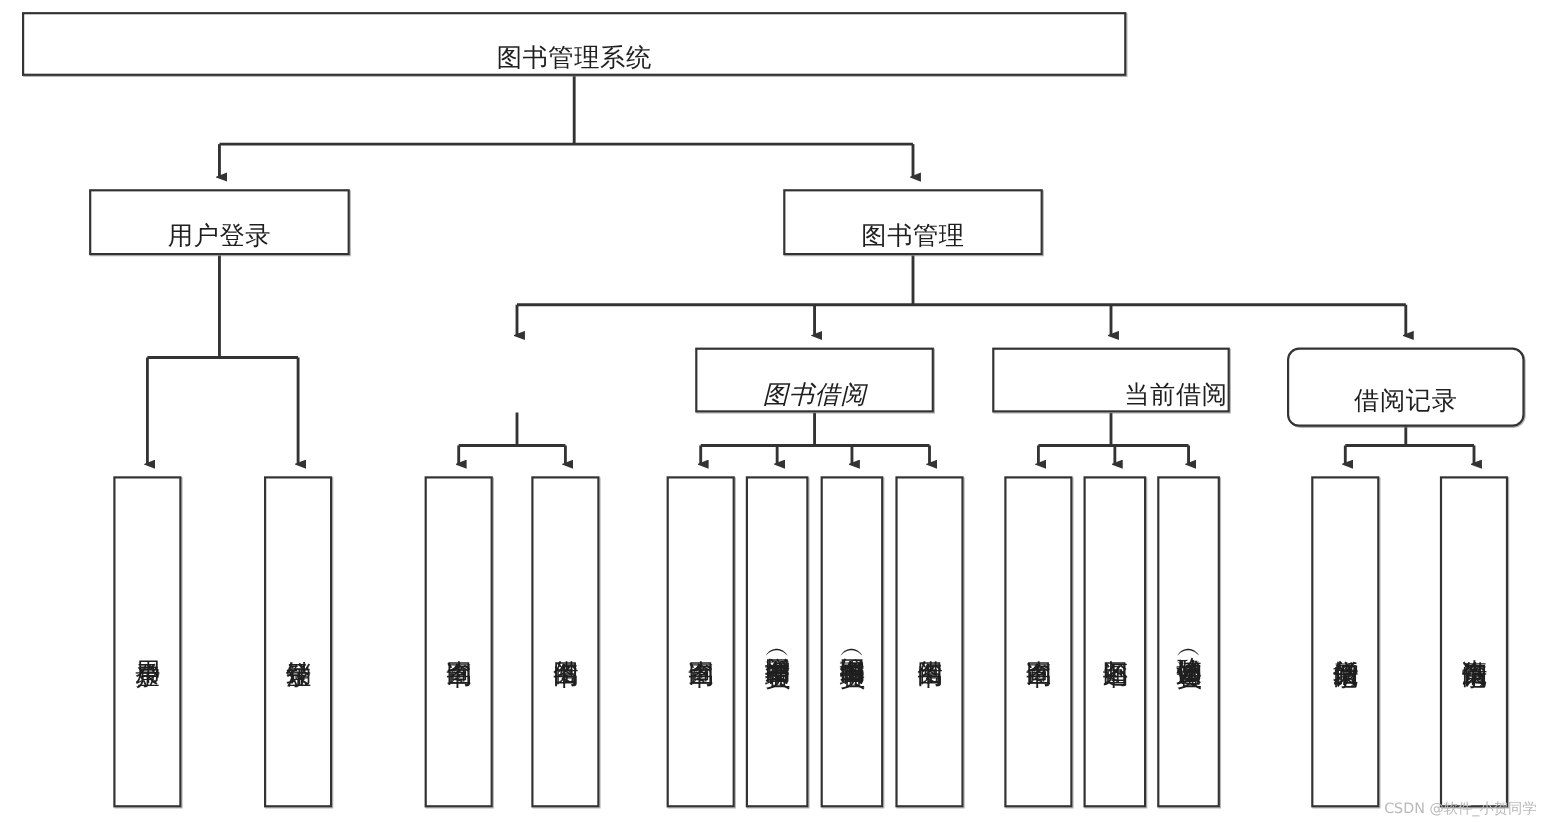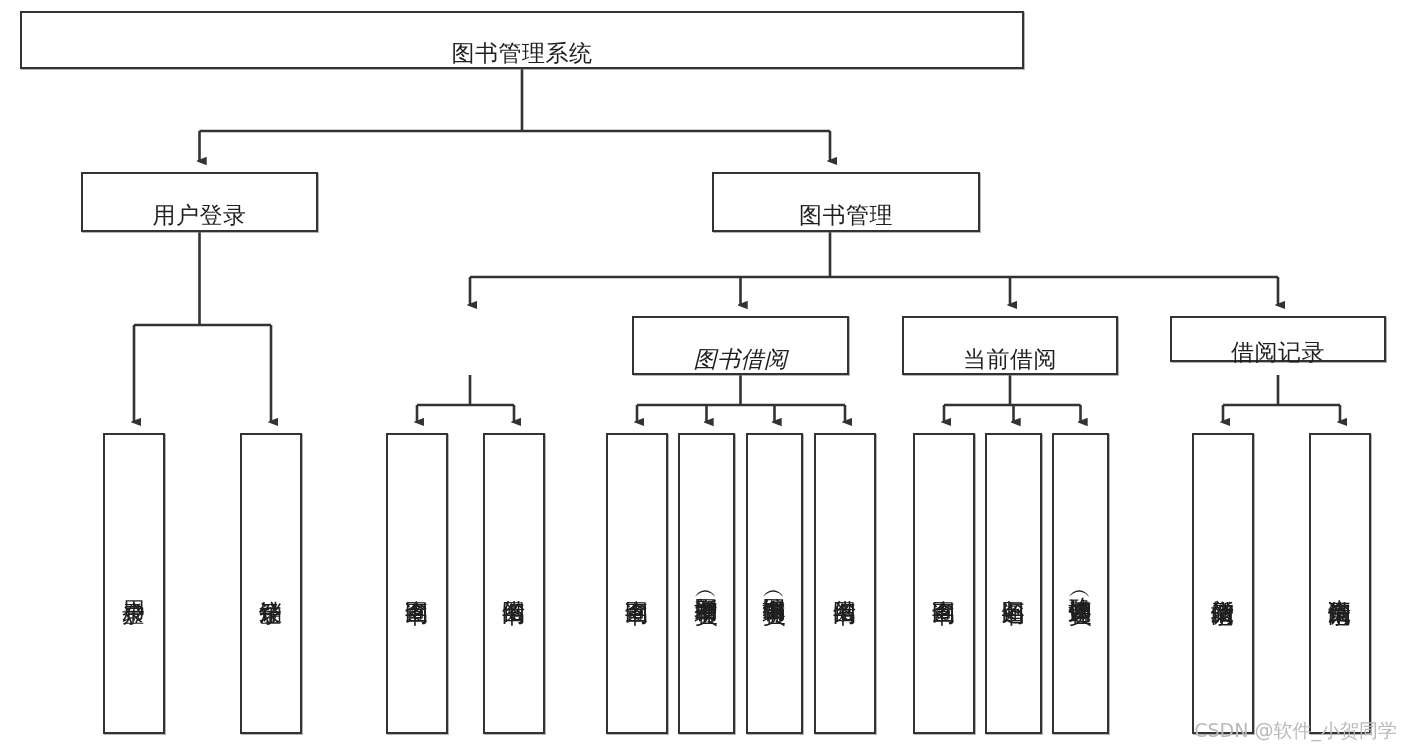--- a/index.html
+++ b/index.html
@@ -56,21 +56,21 @@
     font-size: 23px;
     color: #1f1f1f;
     line-height: 1.22;
     letter-spacing: 1px;
     white-space: nowrap;
   }
   .watermark {
     position: absolute;
     right: 8px;
     bottom: 3px;
-    font-size: 19px;
+    font-size: 13px;
     color: #b9b9b9;
     white-space: nowrap;
     pointer-events: none;
   }
 </style>
 </head>
 <body>
 
 <div id="diagram">
 
@@ -117,31 +117,31 @@
       </g>
   </svg>
 
   <div class="node-box" id="box-root" style="left: 20px; top: 11px; width: 1004px; height: 58px;">
     <span class="node-label-h">图书管理系统</span>
   </div>
 
   <div class="node-box" id="box-user-login" style="left: 81px; top: 172px; width: 237px; height: 60px;">
     <span class="node-label-h">用户登录</span>
   </div>
-  <div class="node-box" id="box-book-management" style="left: 712px; top: 172px; width: 268px; height: 60px;">
+  <div class="node-box" id="box-book-management" style="left: 712px; top: 172px; width: 236px; height: 60px;">
     <span class="node-label-h">图书管理</span>
   </div>
 
   <div class="node-box" id="box-book-borrow" style="left: 632px; top: 316px; width: 217px; height: 59px; font-style: italic;">
     <span class="node-label-h">图书借阅</span>
   </div>
-  <div class="node-box" id="box-current-borrow" style="left: 902px; top: 316px; width: 216px; height: 59px;">
+  <div class="node-box" id="box-current-borrow" style="left: 902px; top: 316px; width: 216px; height: 59px; justify-content: flex-end;">
     <span class="node-label-h">当前借阅</span>
   </div>
-  <div class="node-box" id="box-borrow-record" style="left: 1170px; top: 316px; width: 216px; height: 46px;">
+  <div class="node-box" id="box-borrow-record" style="left: 1170px; top: 316px; width: 216px; height: 72px; border-radius: 11px;">
     <span class="node-label-h">借阅记录</span>
   </div>
 
   <div class="leaf-box" id="box-leaf-0" style="left: 103px; top: 433px; width: 62px; height: 301px;">
     <span class="node-label-v">用户登录</span>
   </div>
   <div class="leaf-box" id="box-leaf-1" style="left: 240px; top: 433px; width: 62px; height: 301px;">
     <span class="node-label-v">注销登录</span>
   </div>
   <div class="leaf-box" id="box-leaf-2" style="left: 386px; top: 433px; width: 62px; height: 301px;">

